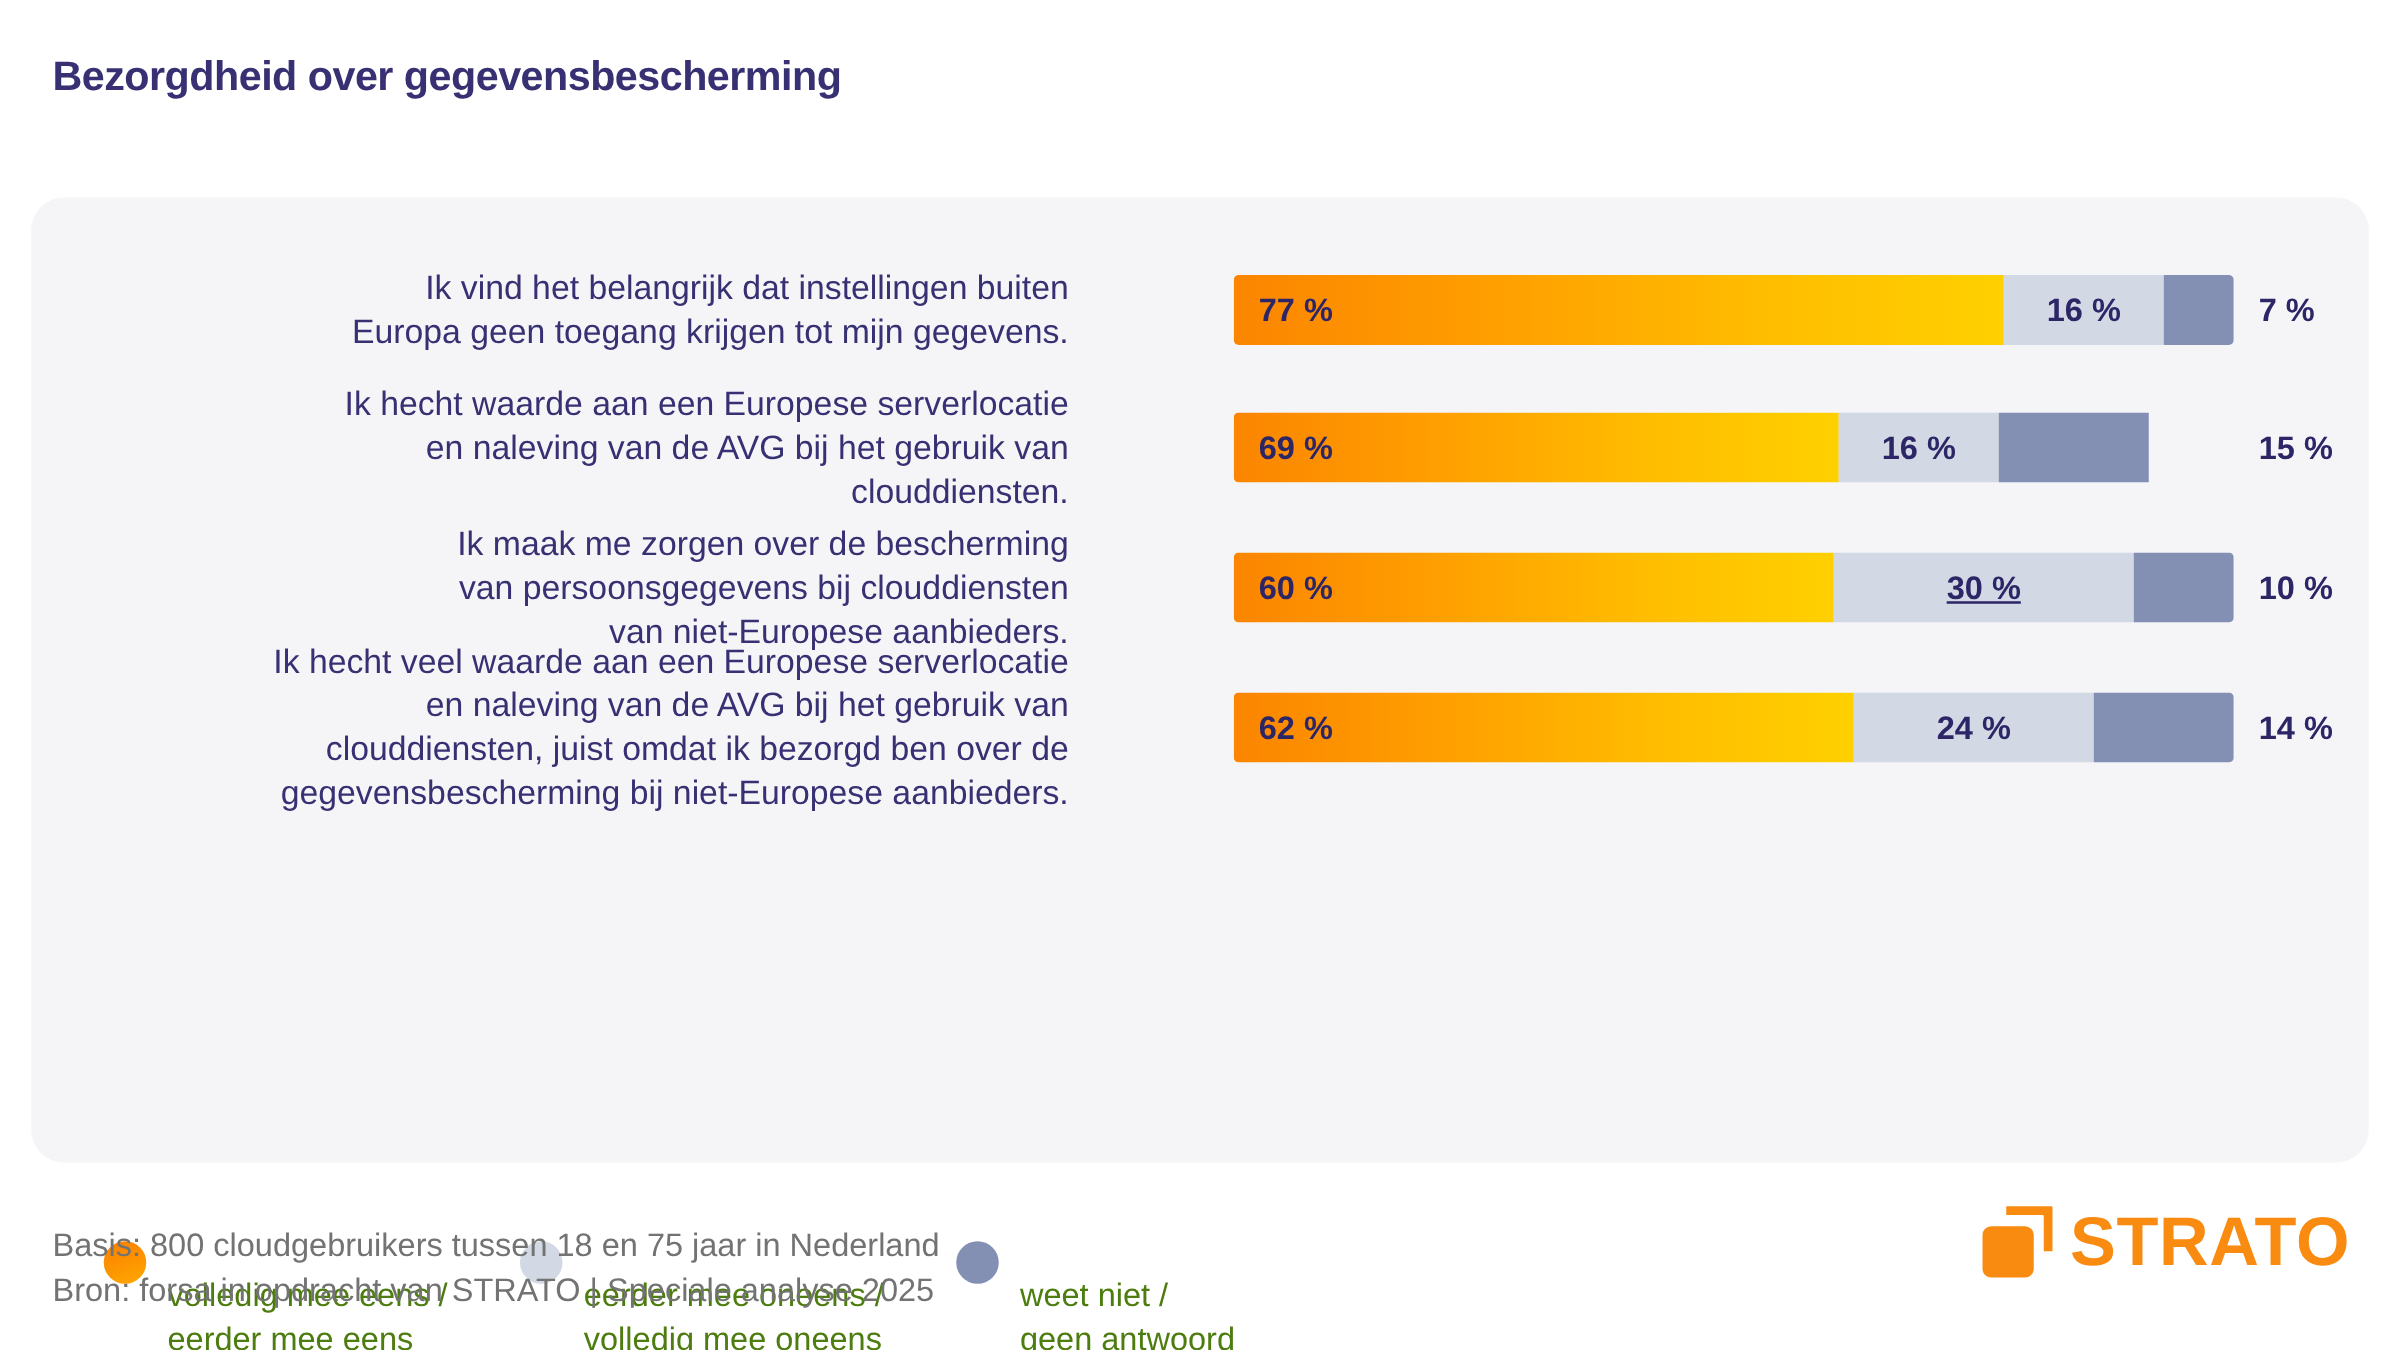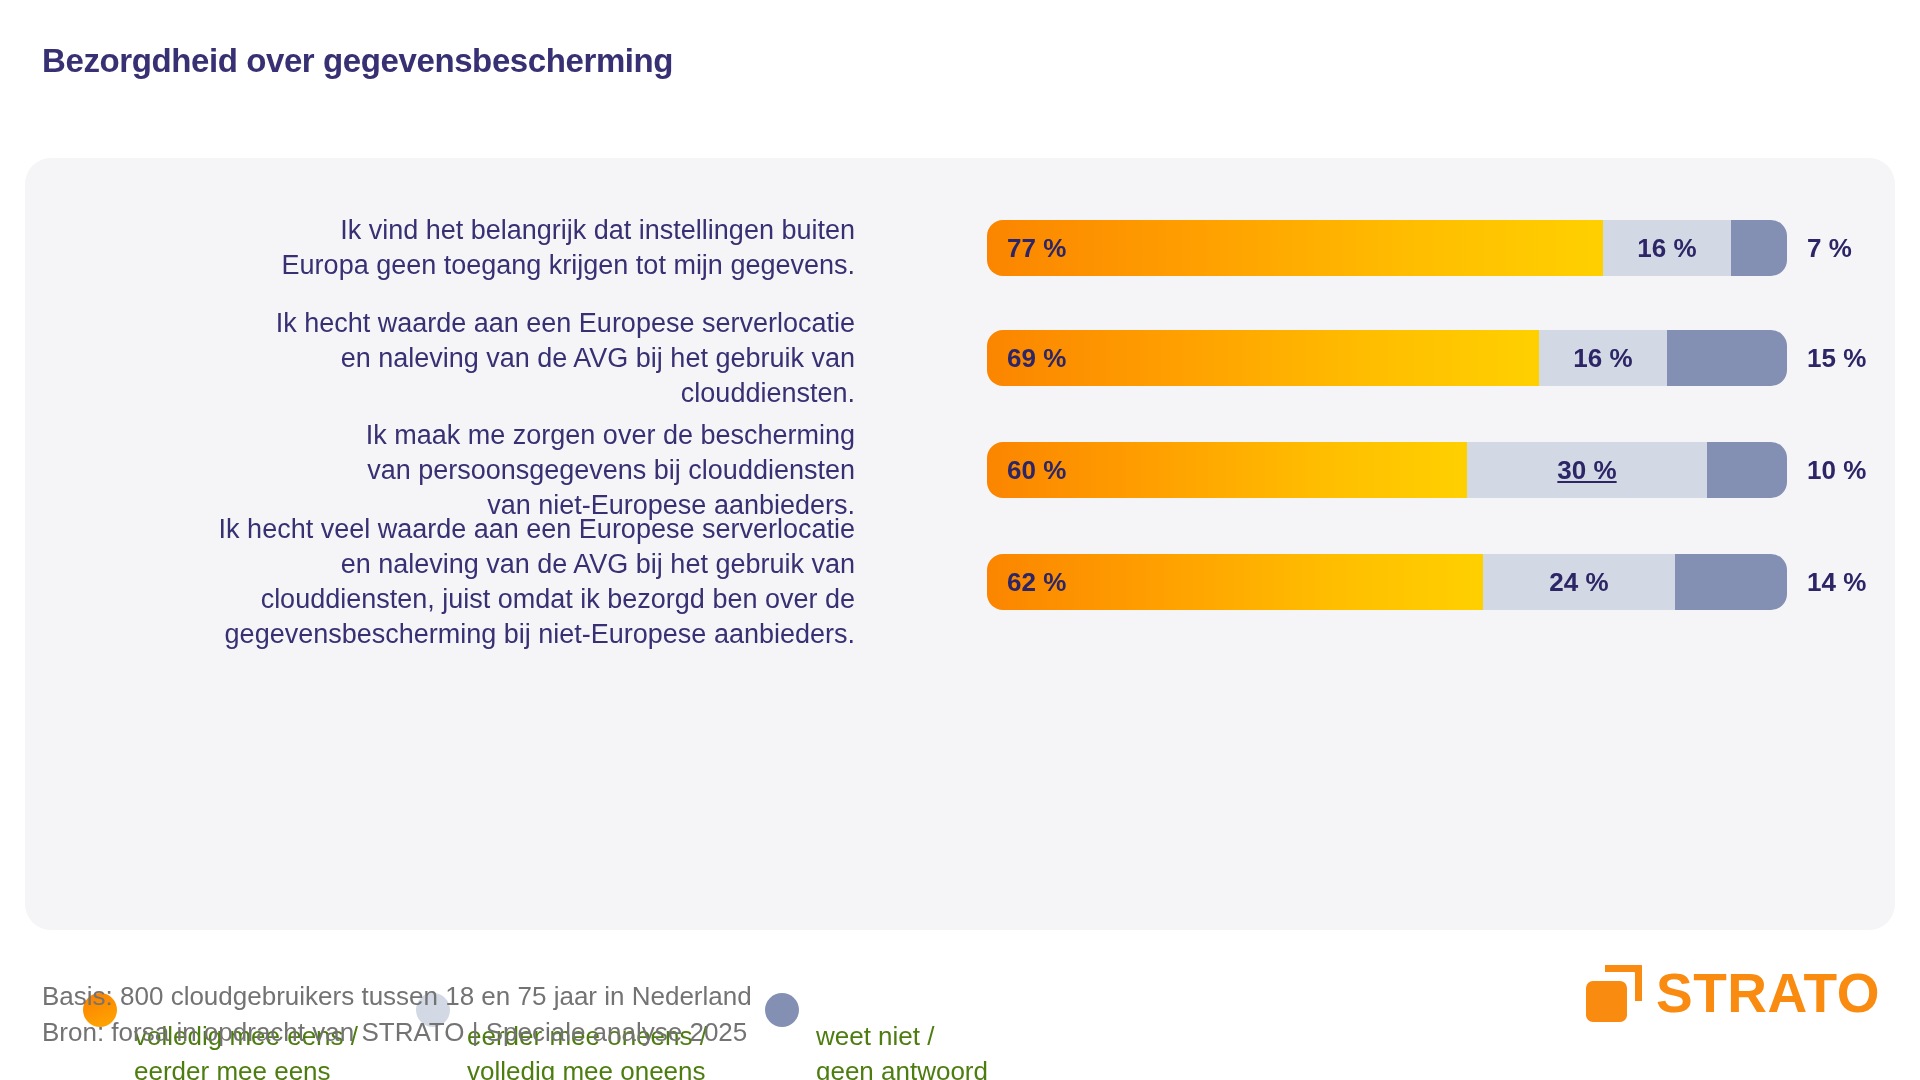--- a/index.html
+++ b/index.html
@@ -67,21 +67,21 @@
     line-height: 35px;
     font-weight: 400;
   }
 
   .row-bar {
     position: absolute;
     left: 962px;
     width: 800px;
     height: 56px;
     display: flex;
-    border-radius: 16px;
+    border-radius: 4px;
     overflow: hidden;
   }
 
   .seg {
     height: 100%;
     display: flex;
     align-items: center;
     font-size: 26px;
     font-weight: 700;
     color: #2c2566;
@@ -219,21 +219,21 @@
           </div>
           <div class="row-outer-value" style="top: 62px;">7 %</div>
         </div>
         <div class="row" style="top: 0px;">
           <div class="row-label" style="top: 147.5px;">
             <div>Ik hecht waarde aan een Europese serverlocatie</div>
             <div>en naleving van de AVG bij het gebruik van</div>
             <div>clouddiensten.</div>
           </div>
           <div class="row-bar" style="top: 172px;">
-            <div class="seg seg-agree" style="width: 552px;">69 %</div>
+            <div class="seg seg-agree" style="width: 484px;">69 %</div>
             <div class="seg seg-disagree" style="width: 128px;">16 %</div>
             <div class="seg seg-dontknow" style="width: 120px;"></div>
           </div>
           <div class="row-outer-value" style="top: 172px;">15 %</div>
         </div>
         <div class="row" style="top: 0px;">
           <div class="row-label" style="top: 259.5px;">
             <div>Ik maak me zorgen over de bescherming</div>
             <div>van persoonsgegevens bij clouddiensten</div>
             <div>van niet-Europese aanbieders.</div>

